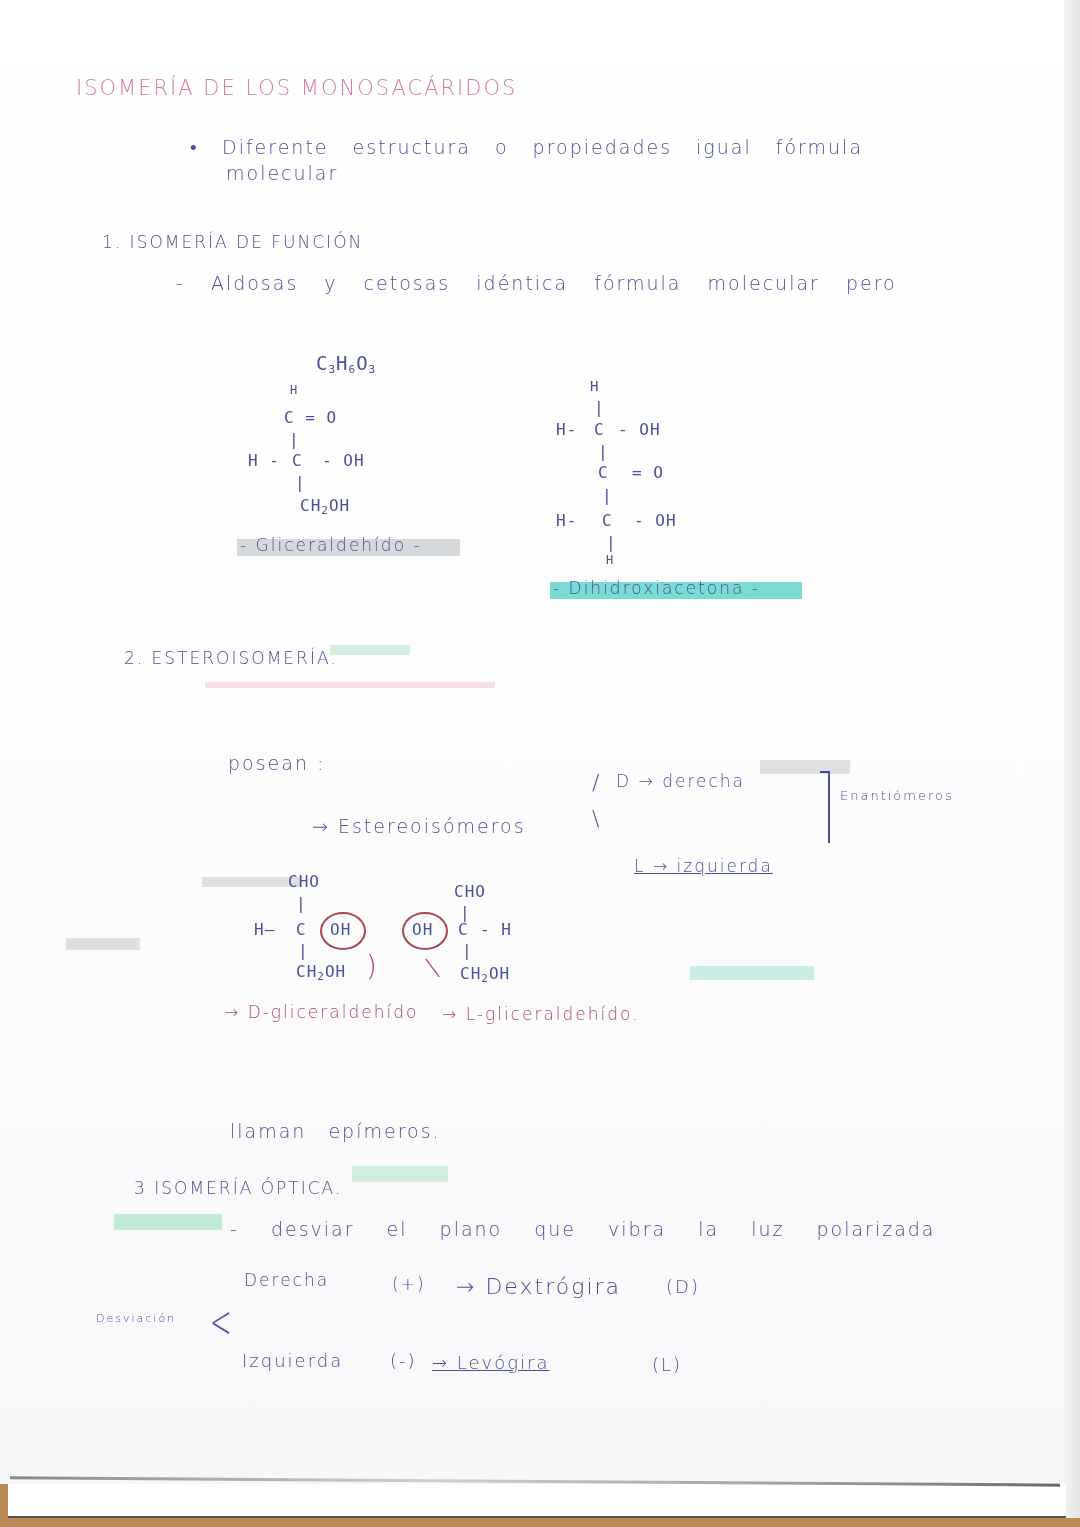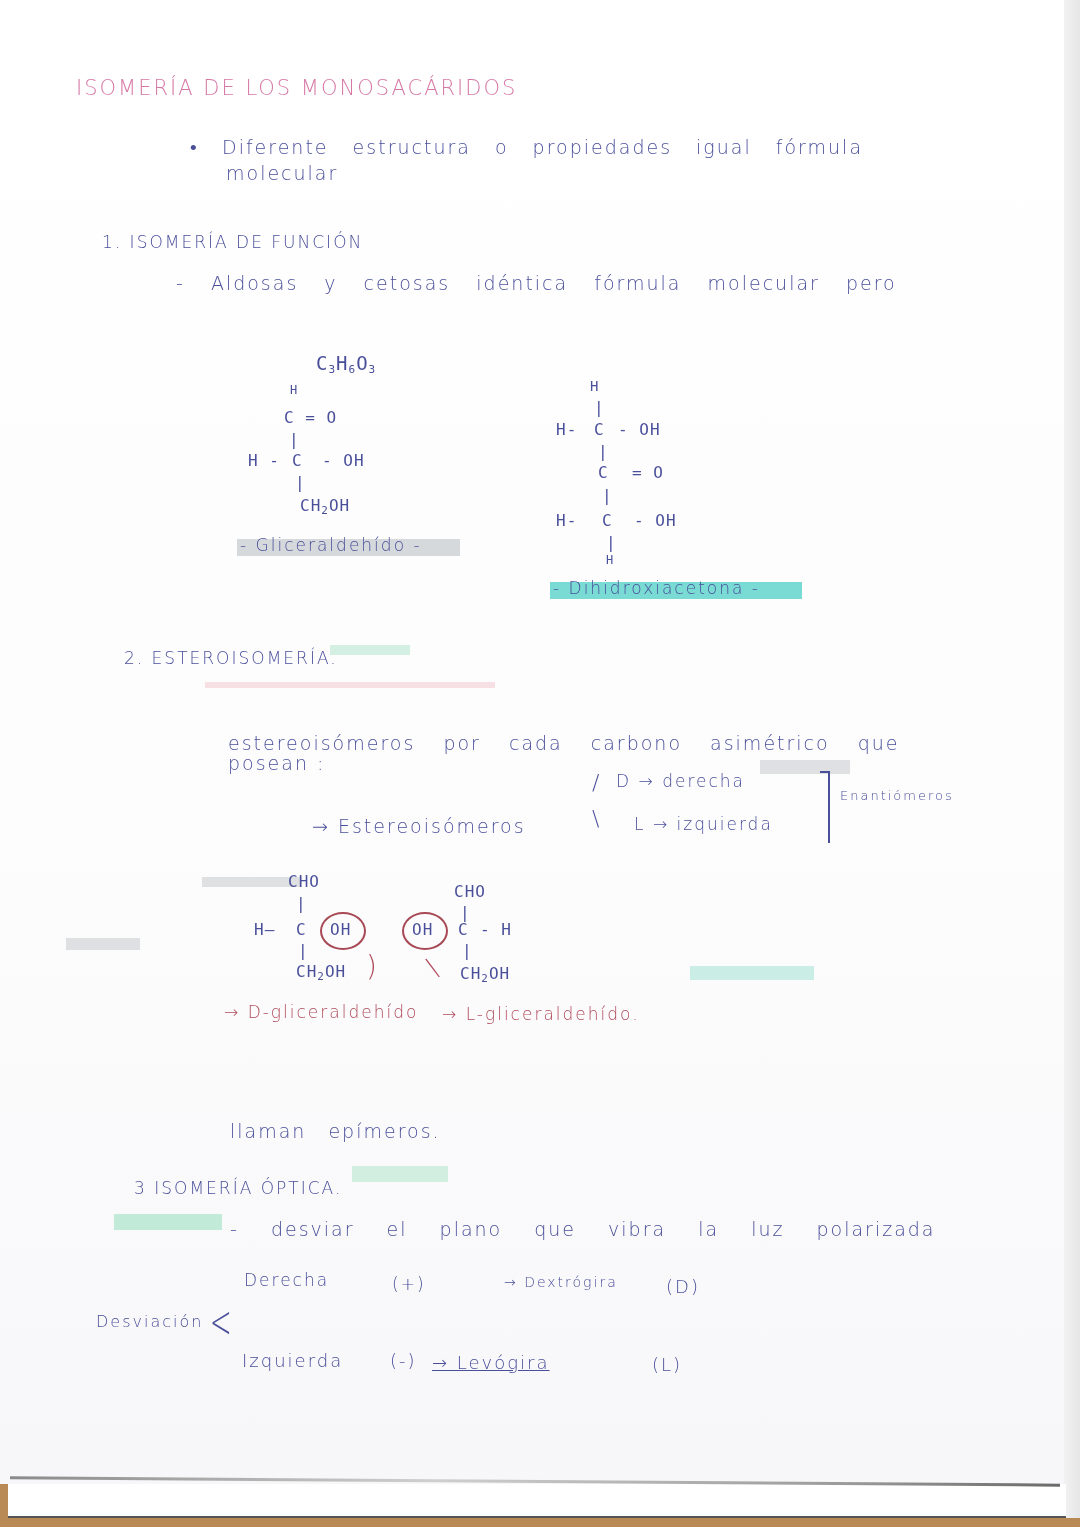--- a/index.html
+++ b/index.html
@@ -103,30 +103,29 @@
     <div class="t chem" style="left:606px; top:533px;">|</div>
     <div class="t chem" style="left:606px; top:553px; font-size:12px;">H</div>
     <div class="hl-teal" style="left:550px; top:582px; width:252px; height:17px;"></div>
     <div class="t body" style="left:553px; top:578px; font-size:17px;">- Dihidroxiacetona -</div>
   </div>
 
   <div class="hl-green-faint" style="left:330px; top:645px; width:80px; height:10px;"></div>
   <div class="hl-gray-faint" style="left:205px; top:682px; width:290px; height:6px; background:#f1c8cf;"></div>
 
   <div class="t heading" style="left:124px; top:648px;">2. ESTEROISOMERÍA.</div>
-  <div class="t body" style="left:228px; top:732px; word-spacing:20px;">estereoisómeros por cada carbono asimétrico que</div>
   <div class="t body" style="left:228px; top:752px;">posean :</div>
 
   <div class="hl-gray-faint" style="left:760px; top:760px; width:90px; height:14px;"></div>
 
   <div class="t body" style="left:312px; top:791px;margin-top:24px;">→ Estereoisómeros</div>
   <div class="t body" style="left:592px; top:770px; font-size:22px;">/</div>
   <div class="t body" style="left:592px; top:806px; font-size:22px;">\</div>
   <div class="t body" style="left:616px; top:771px; font-size:17px;">D → derecha</div>
-  <div class="t body" style="left:634px; top:814px; font-size:17px;">L → izquierda</div>
+  <div class="t body" style="left:634px; top:856px; font-size:17px;text-decoration:underline;">L → izquierda</div>
   <div class="brace-line" style="left:828px; top:771px; width:2px; height:72px;"></div>
   <div class="brace-line" style="left:820px; top:771px; width:10px; height:2px;"></div>
   <div class="t body" style="left:840px; top:788px; font-size:13px;">Enantiómeros</div>
 
   <div class="hl-gray-faint" style="left:202px; top:877px; width:100px; height:10px;"></div>
   <div class="hl-gray-faint" style="left:66px; top:938px; width:74px; height:12px;"></div>
 
   <div>
     <div class="t chem" style="left:288px; top:872px;">CHO</div>
     <div class="t chem" style="left:296px; top:894px;">|</div>
@@ -156,26 +155,26 @@
   <div class="hl-green-faint" style="left:690px; top:966px; width:124px; height:14px; background:#8fdccb;"></div>
 
   <div class="t body" style="left:230px; top:1120px; word-spacing:14px;">llaman epímeros.</div>
 
   <div class="hl-green-faint" style="left:352px; top:1166px; width:96px; height:16px;"></div>
   <div class="t heading" style="left:134px; top:1178px;">3 ISOMERÍA ÓPTICA.</div>
 
   <div class="hl-green-faint" style="left:114px; top:1214px; width:108px; height:16px; background:#7fd6b0;"></div>
   <div class="t body" style="left:230px; top:1218px; word-spacing:24px;">- desviar el plano que vibra la luz polarizada</div>
 
-  <div class="t body" style="left:96px; top:1312px; font-size:16px;text-align:center;">Desviación</div>
+  <div class="t body" style="left:96px; top:1312px; font-size:11px;text-align:center;">Desviación</div>
   <div class="t body" style="left:202px; top:1296px; font-size:44px; transform:scaleX(0.6);">&lt;</div>
 
   <div class="t body" style="left:244px; top:1270px; font-size:17px;">Derecha</div>
   <div class="t body" style="left:392px; top:1274px; font-size:17px;">(+)</div>
-  <div class="t body" style="left:456px; top:1274px; font-size:14px;margin-left:48px;">→ Dextrógira</div>
+  <div class="t body" style="left:456px; top:1274px; font-size:22px;">→ Dextrógira</div>
   <div class="t body" style="left:666px; top:1276px; font-size:18px;">(D)</div>
 
   <div class="t body" style="left:242px; top:1350px; font-size:18px;">Izquierda</div>
   <div class="t body" style="left:390px; top:1350px; font-size:18px;">(-)</div>
   <div class="t body" style="left:432px; top:1352px; font-size:18px;text-decoration:underline;">→ Levógira</div>
   <div class="t body" style="left:652px; top:1354px; font-size:18px;">(L)</div>
 </div>
 
 <div class="table-edge-right"></div>
 <div class="under-sheet"></div>

